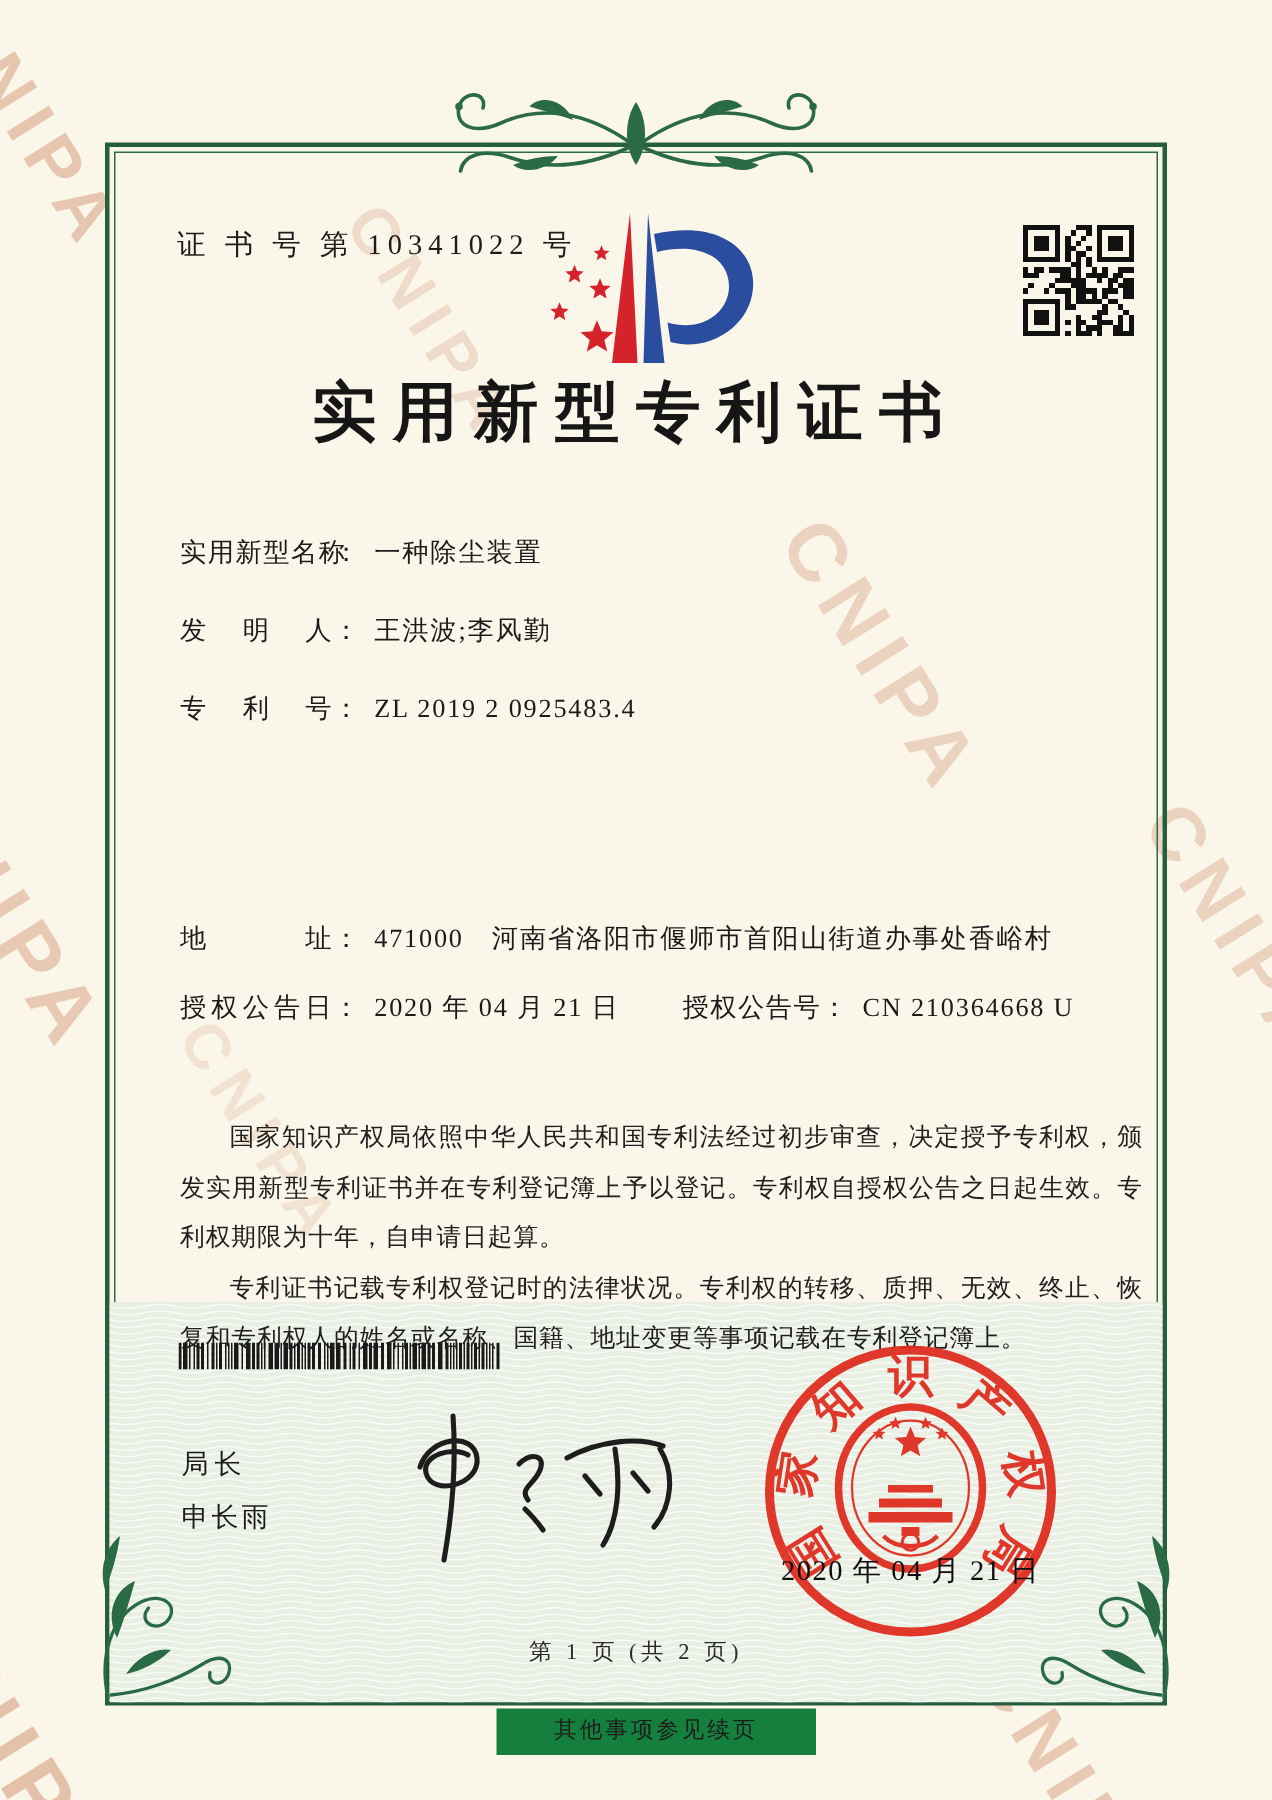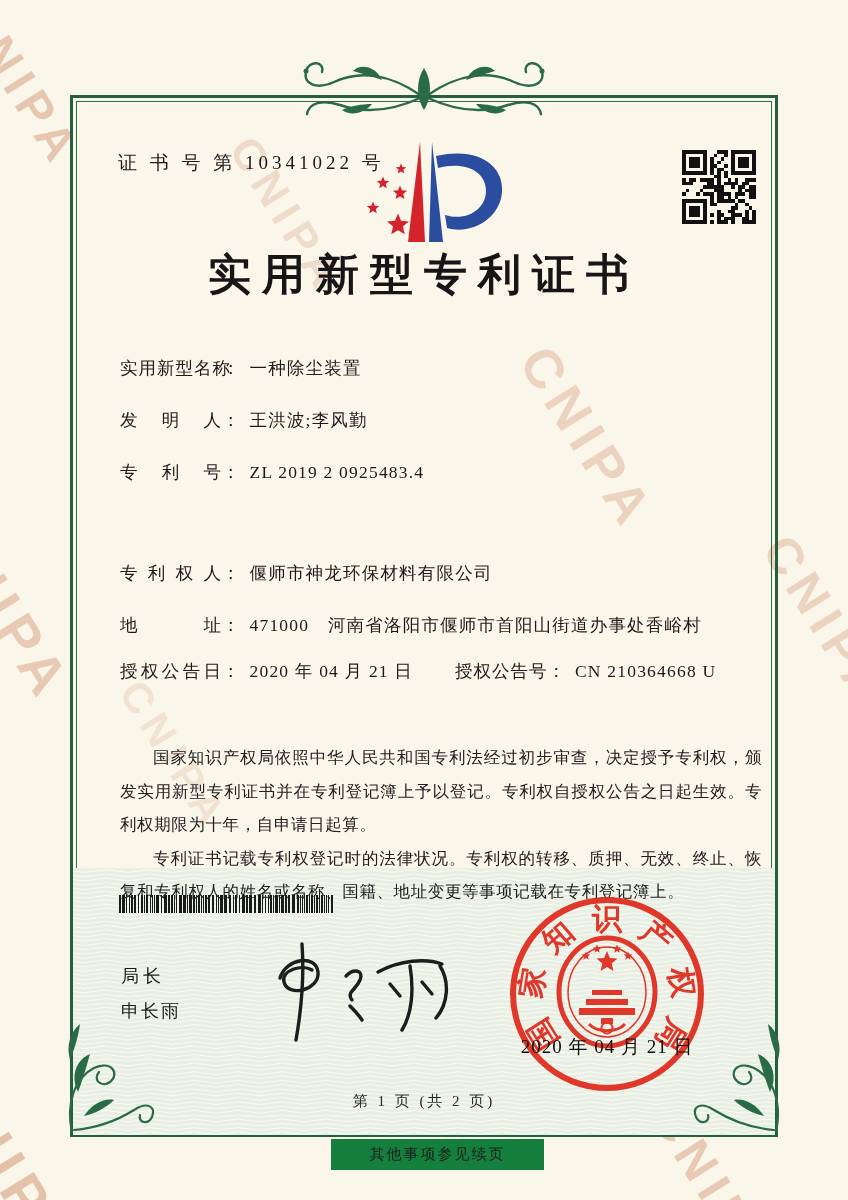--- a/index.html
+++ b/index.html
@@ -363,23 +363,20 @@
 
   <div id="row-name" class="abs frow">
     <span class="flabel">实用新型名称</span><span class="fcolon">：</span><span class="fval">一种除尘装置</span>
   </div>
   <div id="row-inventor" class="abs frow">
     <span class="flabel">发明人</span><span class="fcolon">：</span><span class="fval">王洪波;李风勤</span>
   </div>
   <div id="row-patno" class="abs frow">
     <span class="flabel">专利号</span><span class="fcolon">：</span><span class="fval">ZL 2019 2 0925483.4</span>
   </div>
-  <div id="row-patentee" class="abs frow">
-    <span class="flabel">专利权人</span><span class="fcolon">：</span><span class="fval">偃师市神龙环保材料有限公司</span>
-  </div>
   <div id="row-address" class="abs frow">
     <span class="flabel">地址</span><span class="fcolon">：</span><span class="fval">471000　河南省洛阳市偃师市首阳山街道办事处香峪村</span>
   </div>
   <div id="row-grant" class="abs frow">
     <span class="flabel">授权公告日</span><span class="fcolon">：</span><span class="fval">2020 年 04 月 21 日</span>
     <span id="grant-no-cell">
       <span>授权公告号</span><span class="fcolon">：</span><span class="fval">CN 210364668 U</span>
     </span>
   </div>
 

